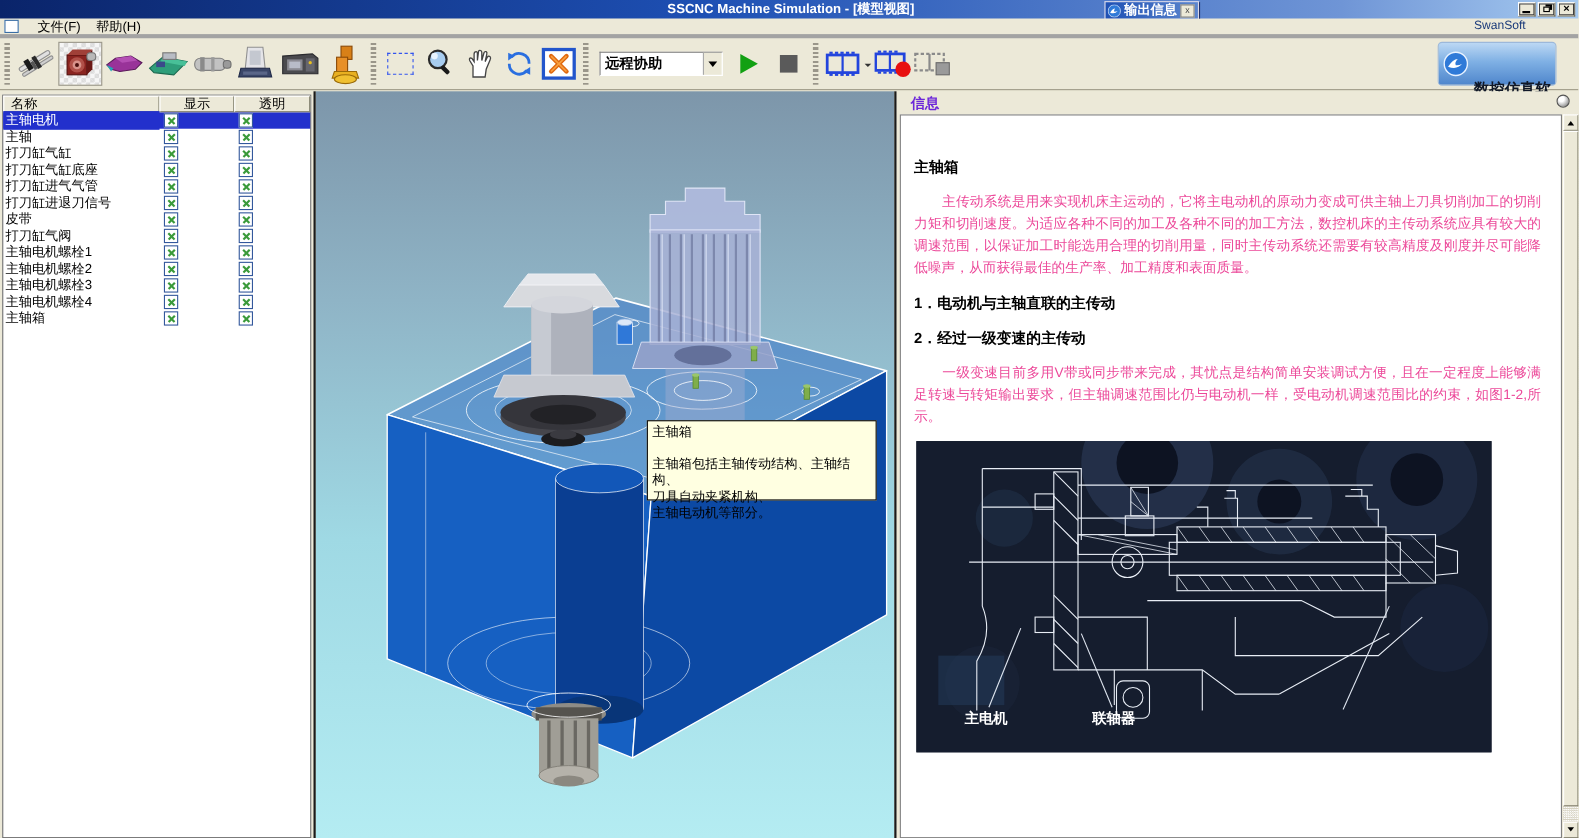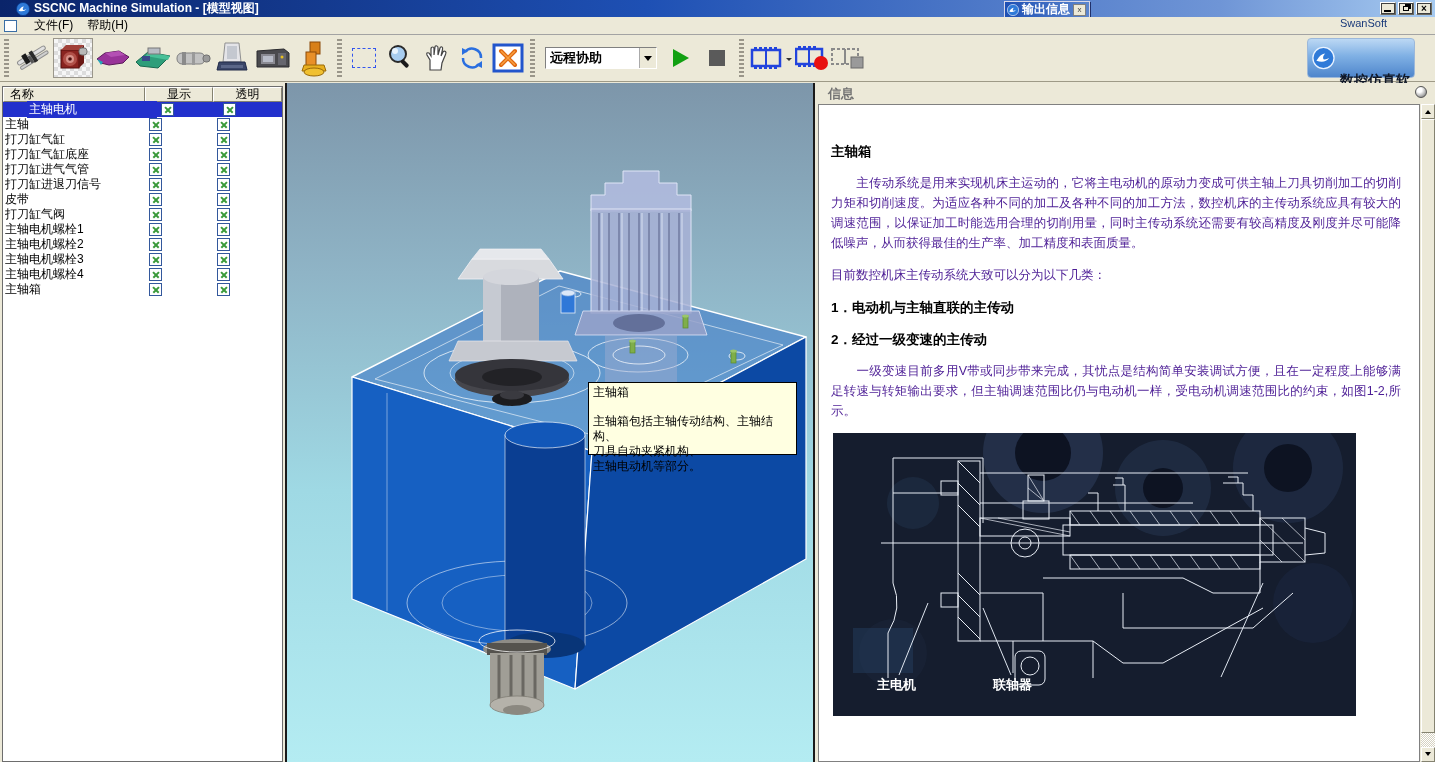--- a/index.html
+++ b/index.html
@@ -2,41 +2,41 @@
 <html><head>
 <meta charset="utf-8">
 <style>
   * { margin:0; padding:0; box-sizing:border-box; }
   html,body { width:1435px; height:762px; overflow:hidden; }
   body { font-family:"Liberation Sans","DejaVu Sans",sans-serif; background:#ece9d8; position:relative; font-size:12px; }
 
   
   .titlebar { position:absolute; left:0; top:0; width:1435px; height:17px;
     background:linear-gradient(90deg,#0a246a 0%,#1e50b4 45%,#6f95d6 85%,#a6caf0 100%);
-    display:flex; align-items:center; padding-left:16px; color:#fff; }
+    display:flex; align-items:center; padding-left:3px; color:#fff;flex-direction:column; }
   .titlebar .app-ico { width:14px; height:14px; margin-right:4px; }
   .titlebar .ttl { font-weight:bold; font-size:12px; white-space:nowrap; }
   .winbtns { position:absolute; top:2px; display:flex; gap:2px; }
   .winbtn { width:16px; height:13px; background:#ece9d8; border:1px solid;
     border-color:#fff #6d6a5e #6d6a5e #fff; box-shadow:0 0 0 1px #404040 inset; position:relative;
     display:flex; align-items:center; justify-content:center; font-size:9px; color:#000; font-weight:bold; }
   .winbtn .min-g { position:absolute; left:3px; bottom:2px; width:7px; height:2px; background:#000; }
   .winbtn .res-g { position:absolute; left:4px; top:3px; width:6px; height:5px; border:1px solid #000; background:#ece9d8; box-shadow:2px -2px 0 -0px #000; }
   .winbtn .cls-g { font-size:10px; line-height:10px; font-weight:bold; }
 
   .output-mini { position:absolute; left:1004px; top:1px; height:17px; display:flex; align-items:center;
     background:linear-gradient(90deg,#1e50b4,#5c86ce); border:1px solid #d8d8e8; box-shadow:1px 1px 0 #20306a;
     padding:0 3px 0 2px; gap:3px; }
   .output-mini .ttl { font-weight:bold; font-size:12px; color:#fff; }
   .output-mini .mini-x { width:13px; height:12px; background:#ece9d8; border:1px solid #808080; font-size:8px;
      display:flex; align-items:center; justify-content:center; color:#444; }
 
   
   .menubar { position:absolute; left:0; top:17px; width:1435px; height:18px; background:#ece9d8;
-    border-bottom:1px solid #a3a3a3; display:flex; align-items:center; padding-left:4px; }
+    border-bottom:4px solid #a3a3a3; display:flex; align-items:center; padding-left:4px; }
   .child-ico { width:13px; height:12px; border:1px solid #3a6ea5; background:#fff; margin-right:10px; }
   .menu-item { padding:1px 7px; font-size:12px; color:#000; }
 
   
   .toolbar { position:absolute; left:0; top:35px; width:1435px; height:47px; background:#ece9d8;
     border-bottom:1px solid #9e9a87; display:flex; align-items:center; }
   .grip { width:5px; height:38px; margin:0 4px;
     background:repeating-linear-gradient(180deg,#9a968a 0 2px,#ece9d8 2px 4px); }
   .tbtn { width:40px; height:40px; display:flex; align-items:center; justify-content:center; position:relative; }
   .tbtn.small { width:36px; }
@@ -62,46 +62,46 @@
 
   
   .tree { position:absolute; left:2px; top:3px; width:281px; height:676px; background:#fff; border:1px solid #6d6d6d; }
   .tree-head { display:flex; height:15px; }
   .th { background:#ece9d8; border:1px solid; border-color:#fff #848270 #848270 #fff; font-size:12px;
     display:flex; align-items:center; padding-left:6px; color:#000; }
   .th.c2,.th.c3 { justify-content:center; padding-left:0; }
   .c1 { width:142px; } .c2 { width:68px; } .c3 { width:69px; }
   .tree-row { display:flex; height:15px; align-items:center; }
   .tree-row .cell-name { width:142px; font-size:12px; padding-left:2px; white-space:nowrap; overflow:hidden; color:#000; }
-  .tree-row.selected .cell-name { background:#2230cc; color:#fff;margin-left:24px; }
+  .tree-row.selected .cell-name { background:#2230cc; color:#fff; }
   .tree-row.selected { background:#2230cc; }
   .cbcell { width:68px; display:flex; align-items:center; padding-left:4px; }
   .cbcell:last-child { width:69px; }
   .cbx { width:13px; height:13px; background:#fff; border:1px solid #33589c; position:relative; }
   .cbx i { position:absolute; left:2px; top:5px; width:8px; height:1.6px; background:#3a9a3a; }
   .cbx i.a { transform:rotate(45deg); } .cbx i.b { transform:rotate(-45deg); }
 
   
   .viewport { position:absolute; left:285px; top:0; width:530px; height:679px;
     border-left:2px solid #1a1a1a; border-right:2px solid #1a1a1a;
     background:linear-gradient(180deg,#7d96aa 0%,#8fb4c6 28%,#9fd9e4 60%,#b4ecf2 100%); overflow:hidden; }
   .viewport svg { position:absolute; left:0; top:0; }
   .tooltip { position:absolute; left:301px; top:299px; width:209px; height:73px; background:#ffffe1;
     border:1px solid #000; font-size:12px; color:#000; padding:2px 4px; line-height:15px; }
   .tooltip .tt-title { margin-bottom:14px; }
 
   
   .info { position:absolute; left:818px; top:0; width:617px; height:679px; }
-  .info-header { height:21px; display:flex; align-items:center; padding-left:10px; font-weight:bold; font-size:13px; color:#737373; position:relative; }
+  .info-header { height:21px; display:flex; align-items:center; padding-left:10px; font-weight:bold; font-size:13px; color:#6d28d9; position:relative; }
   .sphere-ico { position:absolute; right:8px; top:3px; width:12px; height:12px; border-radius:50%;
     background:radial-gradient(circle at 35% 30%,#fff 0 25%,#b8b8b8 60%,#606060 100%); border:1px solid #555; }
   .info-content { position:absolute; left:0; top:21px; width:602px; height:658px; background:#fff;
     border:1px solid #808080; overflow:hidden; padding:24px 18px 0 12px; }
   .info-h { font-weight:bold; font-size:13.5px; color:#000; margin:14px 0 12px; }
-  .info-p { font-size:12.5px; color:#4c1d95; line-height:20px; margin:0 0 12px; text-align:justify; }
+  .info-p { font-size:12.5px; color:#ec4899; line-height:20px; margin:0 0 12px; text-align:justify; }
   .figure { position:relative; width:523px; height:283px; margin:6px 0 0 2px; background:#141c2c; }
   .fig-label { position:absolute; color:#fff; font-weight:bold; font-size:13px; }
   .fig-label.l1 { left:44px; top:243px; } .fig-label.l2 { left:160px; top:243px; }
 
   
   .sbar { position:absolute; left:603px; top:21px; width:14px; height:658px; background:
      repeating-conic-gradient(#fff 0 25%,#d6d2c2 0 50%) 0 0/2px 2px; }
   .sbtn { position:absolute; left:0; width:14px; height:15px; background:#ece9d8; border:1px solid;
     border-color:#fff #848270 #848270 #fff; display:flex; align-items:center; justify-content:center; }
   .tri-up { width:0; height:0; border:3px solid transparent; border-bottom:4px solid #000; margin-bottom:2px; }
@@ -672,21 +672,20 @@
 
   <div class="info">
     <div class="info-header">
       <span>信息</span>
       <span class="sphere-ico"></span>
     </div>
     <div class="info-content">
       <div>
           <div class="info-h">主轴箱</div>
           <div class="info-p">　　主传动系统是用来实现机床主运动的，它将主电动机的原动力变成可供主轴上刀具切削加工的切削力矩和切削速度。为适应各种不同的加工及各种不同的加工方法，数控机床的主传动系统应具有较大的调速范围，以保证加工时能选用合理的切削用量，同时主传动系统还需要有较高精度及刚度并尽可能降低噪声，从而获得最佳的生产率、加工精度和表面质量。</div>
-          <div class="info-p">目前数控机床主传动系统大致可以分为以下几类：</div>
           <div class="info-h">1．电动机与主轴直联的主传动</div>
           <div class="info-h">2．经过一级变速的主传动</div>
           <div class="info-p">　　一级变速目前多用V带或同步带来完成，其忧点是结构简单安装调试方便，且在一定程度上能够满足转速与转矩输出要求，但主轴调速范围比仍与电动机一样，受电动机调速范围比的约束，如图1-2,所示。</div>
         </div>
       <div class="figure">
         <svg width="523" height="283" viewBox="0 0 523 283">
           <rect width="523" height="283" fill="#151d2e"></rect>
 
           <circle cx="210" cy="20" r="60" fill="#27344f" opacity="0.8"></circle>
           <circle cx="210" cy="20" r="28" fill="#0d1322"></circle>

